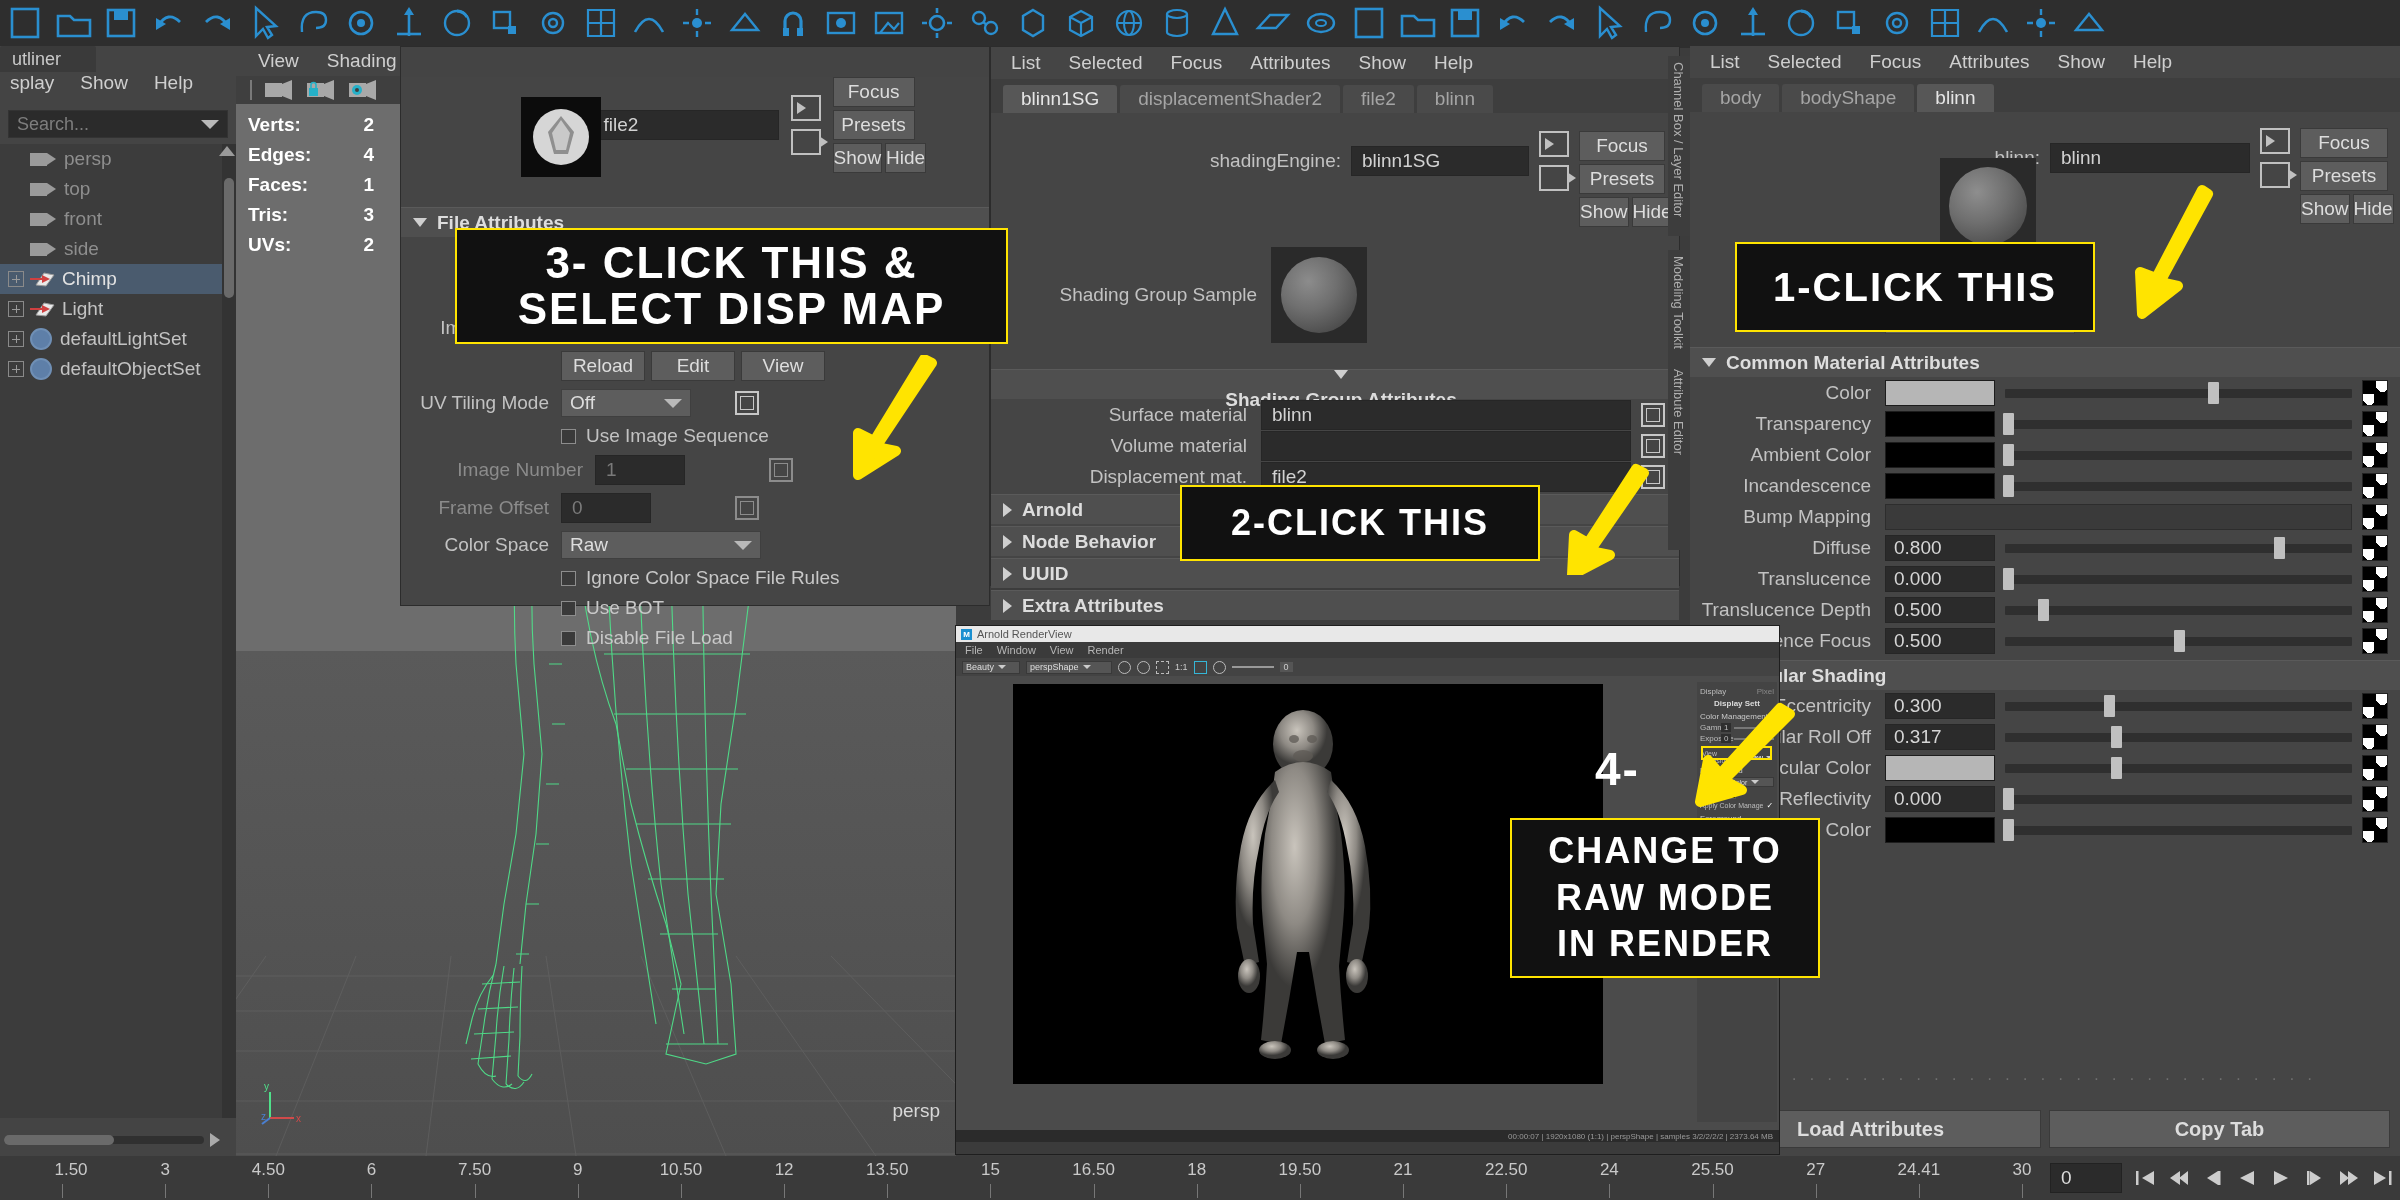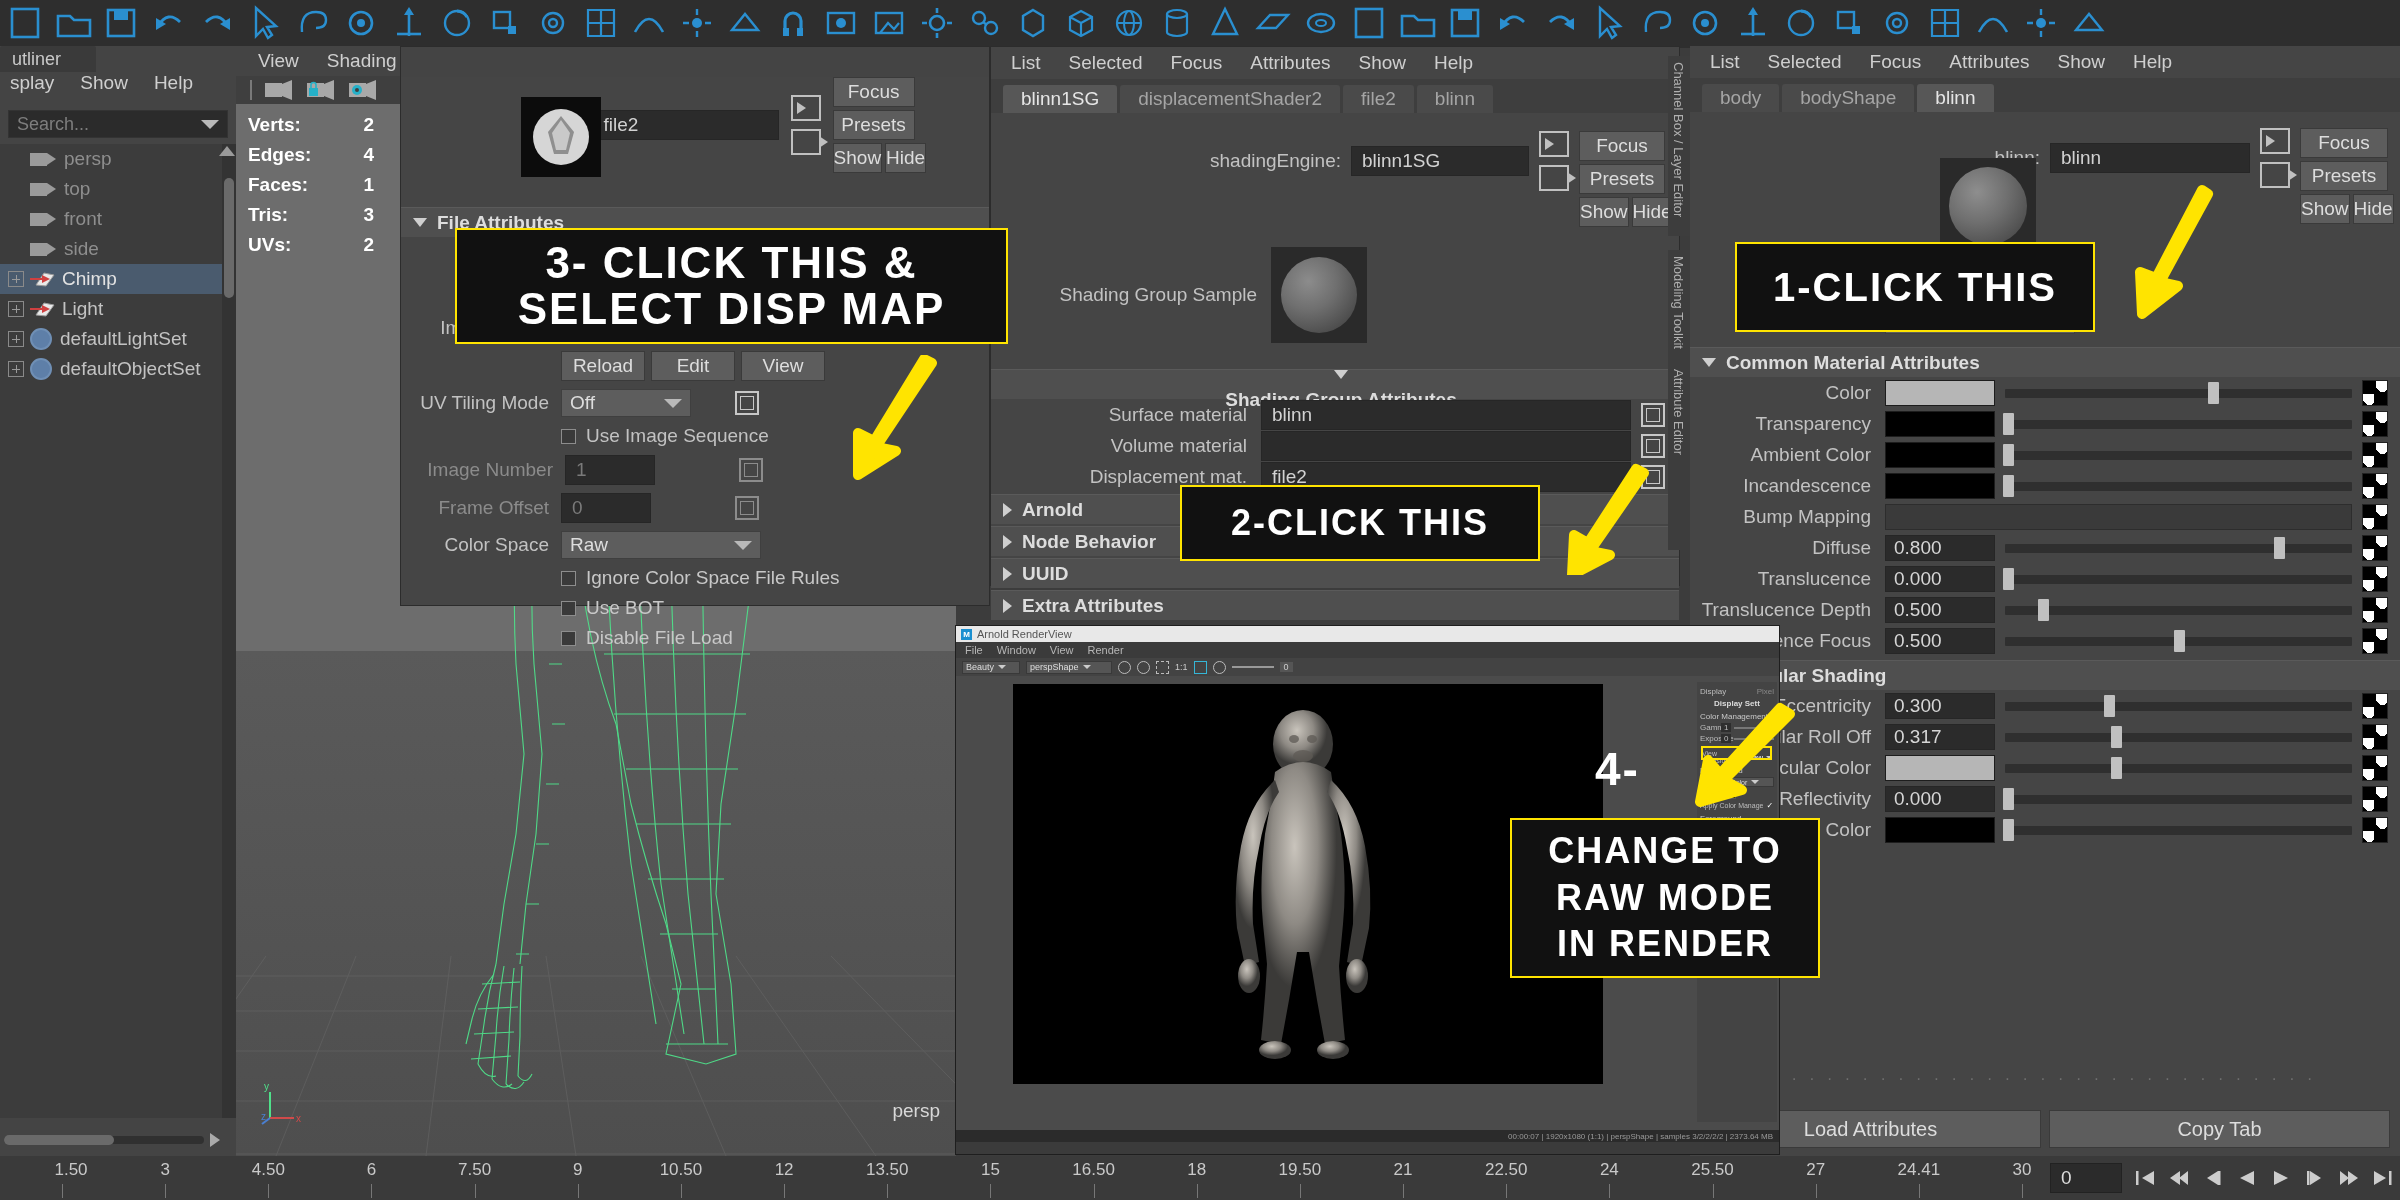--- a/index.html
+++ b/index.html
@@ -169,21 +169,21 @@
   #timeline { left:0; top:1156px; width:2400px; height:44px; background:#3a3a3a; }
   #tl-ticks { position:absolute; left:0; top:0; right:360px; height:44px; }
   .tl-lbl { position:absolute; top:4px; font-size:17px; color:#c9c9c9; transform:translateX(-50%); }
   .tl-tick { position:absolute; top:28px; width:1px; height:14px; background:#777; }
   #tl-right { position:absolute; right:0; top:0; width:360px; height:44px; display:flex; align-items:center; }
   #tl-frame { width:120px; height:30px; background:#2b2b2b; color:#ddd; font-size:19px;
               display:flex; align-items:center; padding-left:10px; border:1px solid #222; margin-left:10px;}
   .tp-btn { width:34px; height:34px; display:flex; align-items:center; justify-content:center; }
   .tp-btn svg{width:22px;height:18px;}
   #ae-bottom-btns { position:absolute; left:1700px; top:1110px; width:690px; height:40px; display:flex; gap:8px; }
-  #ae-bottom-btns .btn{flex:1;height:38px;font-size:20px;}
+  #ae-bottom-btns .btn{flex:1;height:38px;font-size:20px;font-weight:bold;}
   #ae-dots{position:absolute;left:1700px;top:1070px;width:690px;text-align:center;color:#6f6f6f;font-size:16px;letter-spacing:4px;}
 </style>
 </head>
 <body>
 
 <div id="shelf" class="abs">
     <div class="sicon" style="left: 6px;">
       <svg viewBox="0 0 38 38">
         <rect x="6" y="5" width="26" height="28" fill="none" stroke="#2a8fd0" stroke-width="2.6"></rect>
       </svg>
@@ -685,21 +685,21 @@
       </div>
       <div class="sq-ic" style="margin-left:44px;"></div>
     </div>
 
     <div class="ae-row" style="padding-left:160px;">
       <span class="chk"></span>
       <span style="font-size:19px;color:#c2c2c2;">Use Image Sequence</span>
     </div>
 
     <div class="ae-row">
-      <div class="ae-lbl" style="width:164px;color:#8b8b8b;">Image Number</div>
+      <div class="ae-lbl" style="width:164px;color:#8b8b8b;margin-left:30px;">Image Number</div>
       <div class="ae-field" style="width:90px;color:#7a7a7a;">1</div>
       <div class="sq-ic" style="margin-left:84px;opacity:.55;"></div>
     </div>
 
     <div class="ae-row">
       <div class="ae-lbl" style="width:160px;color:#8b8b8b;">Frame Offset</div>
       <div class="ae-field" style="width:90px;color:#7a7a7a;">0</div>
       <div class="sq-ic" style="margin-left:84px;opacity:.55;"></div>
     </div>
 

